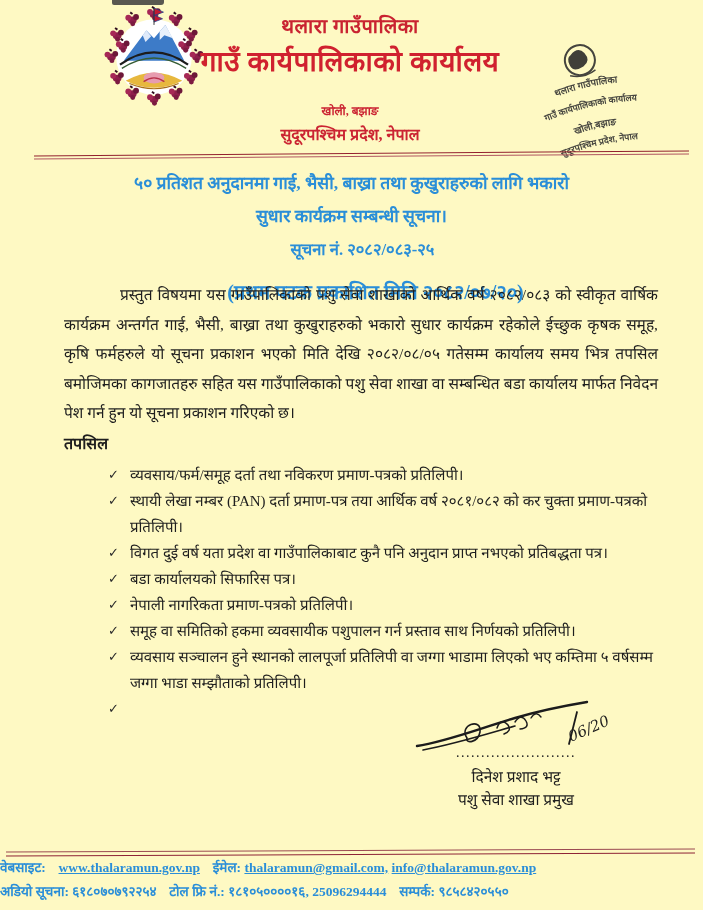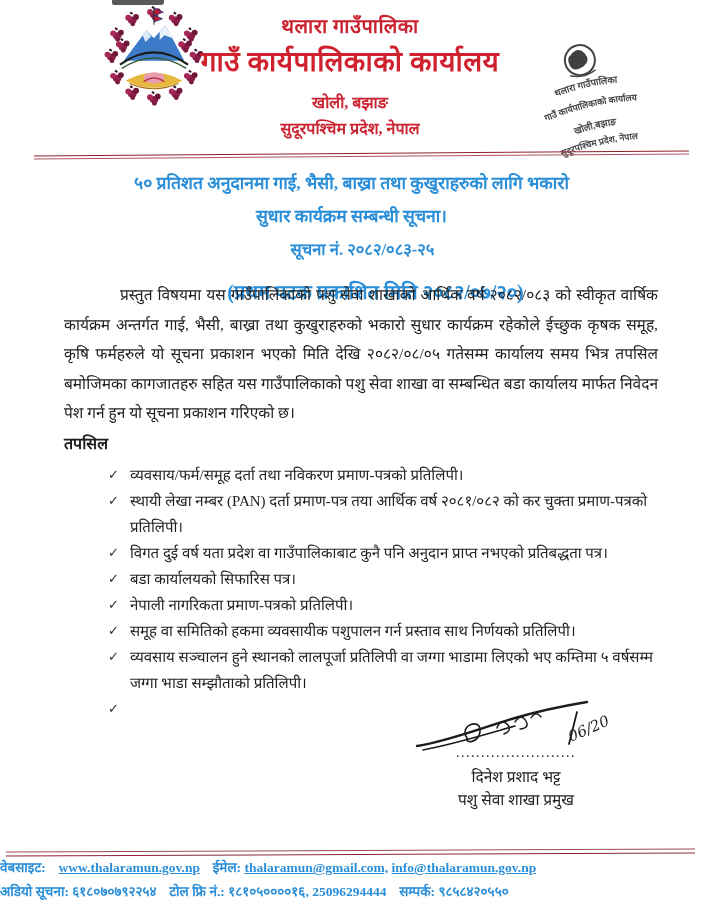--- a/index.html
+++ b/index.html
@@ -1,27 +1,27 @@
 <!DOCTYPE html>
 <html><head>
 <meta charset="utf-8">
 <style>
   html,body{margin:0;padding:0;background:#e8e6e2;}
   .page{
     position:relative; width:703px; height:910px; margin:0 auto;
-    background:#ffffff; overflow:hidden;
+    background:#fef9c3; overflow:hidden;
     font-family:"Liberation Serif", serif; color:#1e1e1e;
   }
   
   .scan-smudge{position:absolute;left:112px;top:0;width:52px;height:5px;background:#3c3c3c;opacity:.85;border-radius:0 0 3px 2px;}
   .logo{position:absolute;left:96px;top:6px;width:116px;height:104px;}
   .head-text{position:absolute;left:130px;top:12px;width:440px;text-align:center;font-weight:bold;}
   .head-muni{font-size:20px;color:#c92331;letter-spacing:.5px;}
   .head-office{font-size:28px;color:#d0212f;margin-top:2px;letter-spacing:.5px;}
-  .head-place{font-size:16px;color:#cb2432;margin-top:12px;}
+  .head-place{font-size:12px;color:#cb2432;margin-top:23px;}
   .head-prov{font-size:16px;color:#cb2432;margin-top:4px;}
   .stamp{position:absolute;left:494px;top:38px;width:192px;height:132px;transform:rotate(-13deg);opacity:.88;}
   .stamp text{font-family:"Liberation Serif", serif;font-weight:bold;fill:#2f2f2f;}
   .rule-top{position:absolute;top:153px;left:34px;right:14px;height:2px;
     border-top:1.6px solid #93212f;border-bottom:1px solid #b05560;transform:rotate(-0.45deg);}
   
   .title-blk{position:absolute;top:170px;left:0;width:100%;text-align:center;color:#2a8ed8;font-weight:bold;}
   .t1{font-size:17.5px;}
   .t2{font-size:17.5px;margin-top:9px;}
   .t3{font-size:16.5px;margin-top:10px;padding-left:22px;}

